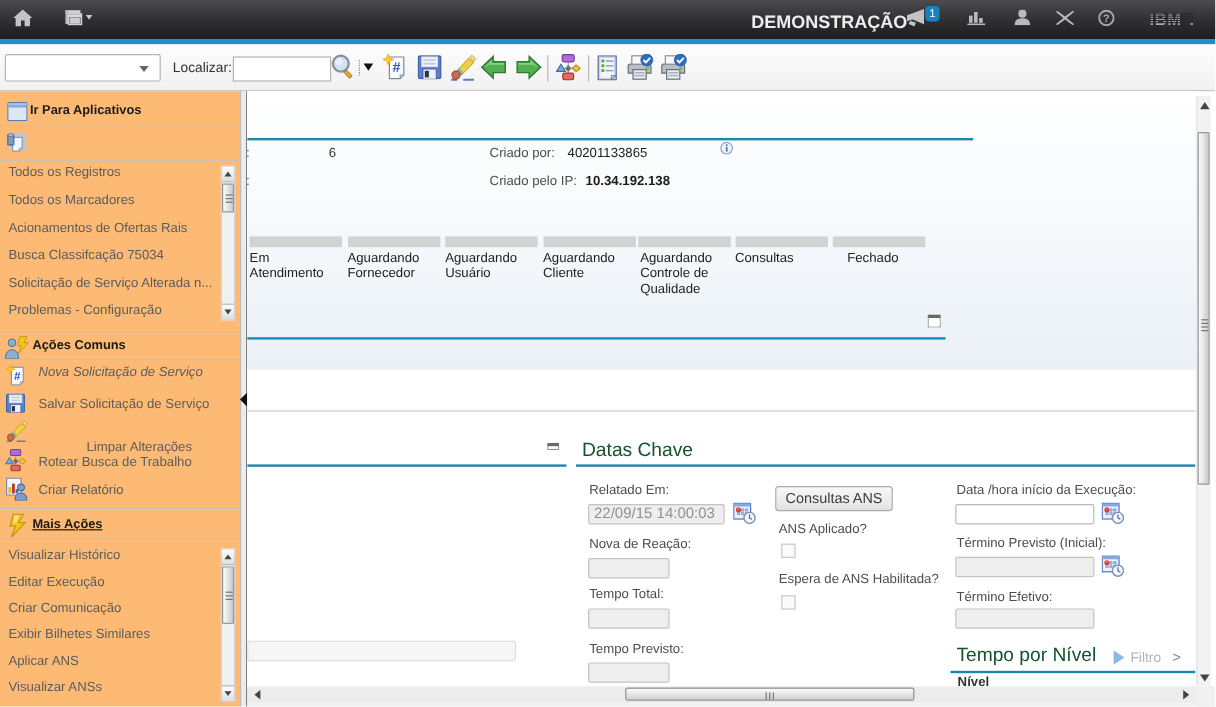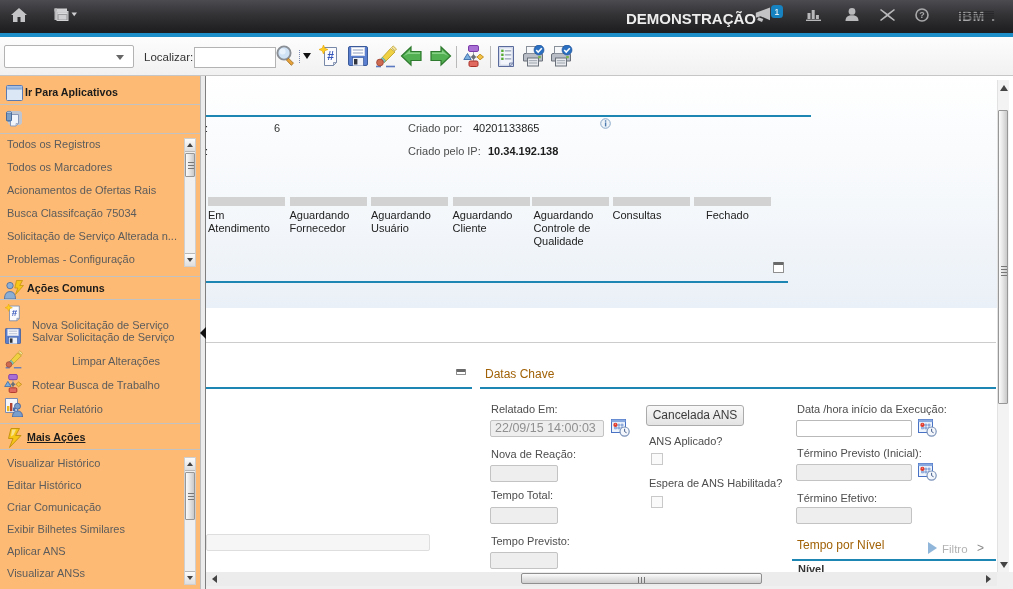--- a/index.html
+++ b/index.html
@@ -41,21 +41,21 @@
   .c{position:absolute;}
   #band{left:0;top:0;width:791px;height:232px;background:linear-gradient(#ffffff,#f5f8fb 55%,#eaf0f7);}
   .teal{position:absolute;height:2px;background:#1e86b2;}
   .lbl{position:absolute;color:#4d4d4d;font-size:11px;white-space:nowrap;}
   .val{position:absolute;color:#1c1c1c;font-size:11px;white-space:nowrap;}
   .sbar{position:absolute;top:121px;height:9px;width:77px;background:#d2d2d2;}
   .stext{position:absolute;top:133px;color:#222;font-size:11px;line-height:13px;width:80px;}
   .minico{position:absolute;width:11px;height:11px;background:#fff;border:1px solid #8f8f8f;border-top:3px solid #696969;border-radius:1px;box-sizing:border-box;}
   .inp{position:absolute;height:17px;border:1px solid #c3c3c3;border-radius:2px;box-sizing:border-box;background:#eee;}
   .inpw{background:#fff;border:1px solid #b9b9b9;}
-  .sect{position:absolute;font-size:12px;color:#a16207;white-space:nowrap;}
+  .sect{position:absolute;font-size:16px;color:#14532d;white-space:nowrap;}
   .cb{position:absolute;width:12px;height:12px;background:#fafafa;border:1px solid #c9c9c9;box-sizing:border-box;}
   #ansbtn{position:absolute;left:440px;top:329px;width:98px;height:21px;background:linear-gradient(#f8f8f8,#e3e3e3);border:1px solid #ababab;border-radius:3px;box-sizing:border-box;color:#3c3c3c;font-size:12px;text-align:center;line-height:19px;}
 </style>
 </head>
 <body>
 <div id="app">
 
   <div class="abs" id="nav"></div>
   <div class="abs" id="blueline"></div>
   <div class="abs" id="demo">DEMONSTRAÇÃO</div>
@@ -201,30 +201,30 @@
     <div class="sdiv" style="top:57px;"></div>
     <div class="srow" style="top:62px;">Todos os Registros</div>
     <div class="srow" style="top:85px;">Todos os Marcadores</div>
     <div class="srow" style="top:108px;">Acionamentos de Ofertas Rais</div>
     <div class="srow" style="top:131px;">Busca Classifcação 75034</div>
     <div class="srow" style="top:154px;">Solicitação de Serviço Alterada n...</div>
     <div class="srow" style="top:177px;">Problemas - Configuração</div>
     <div class="sdiv" style="top:200px;"></div>
     <div class="shdr" style="left:27px;top:206px;">Ações Comuns</div>
     <div class="sdiv" style="top:223px;"></div>
-    <div class="arow" style="top:243px;">Nova Solicitação de Serviço</div>
+    <div class="arow" style="top:228px;font-style:italic;">Nova Solicitação de Serviço</div>
     <div class="arow" style="top:255px;">Salvar Solicitação de Serviço</div>
-    <div class="arow" style="top:279px;padding-left:40px;">Limpar Alterações</div>
+    <div class="arow" style="top:291px;padding-left:40px;">Limpar Alterações</div>
     <div class="arow" style="top:303px;">Rotear Busca de Trabalho</div>
     <div class="arow" style="top:327px;">Criar Relatório</div>
     <div class="sdiv" style="top:347px;"></div>
     <div class="shdr" style="left:27px;top:355px;text-decoration:underline;">Mais Ações</div>
     <div class="sdiv" style="top:373px;"></div>
     <div class="srow" style="top:381px;">Visualizar Histórico</div>
-    <div class="srow" style="top:403px;">Editar Histórico</div>
+    <div class="srow" style="top:403px;">Editar Execução</div>
     <div class="srow" style="top:425px;">Criar Comunicação</div>
     <div class="srow" style="top:447px;">Exibir Bilhetes Similares</div>
     <div class="srow" style="top:469px;">Aplicar ANS</div>
     <div class="srow" style="top:491px;">Visualizar ANSs</div>
     <svg class="abs" style="left:6px;top:9px;" width="17" height="16" viewBox="0 0 17 16">
       <rect x="0.5" y="0.5" width="16" height="15" rx="1" fill="#dbe7f5" stroke="#5a7ab0"></rect>
       <rect x="1.2" y="1.2" width="14.6" height="3.4" fill="#88aad8"></rect>
       <path d="M1.2 1.2 h14.6 v1.4 h-14.6 z" fill="#aac4e8"></path>
     </svg>
     <svg class="abs" style="left:5px;top:34px;" width="18" height="18" viewBox="0 0 18 18">
@@ -364,21 +364,21 @@
       <circle cx="13.6" cy="13.6" r="4.6" fill="#f4f7fc" stroke="#7a92b8" stroke-width="1.2"></circle>
       <path d="M13.6 10.8 v2.8 l2 1.2" stroke="#4a618a" stroke-width="1" fill="none"></path>
     </svg>
     <div class="lbl" style="left:285px;top:372px;">Nova de Reação:</div>
     <div class="inp" style="left:284px;top:389px;width:68px;"></div>
     <div class="lbl" style="left:285px;top:413px;">Tempo Total:</div>
     <div class="inp" style="left:284px;top:431px;width:68px;"></div>
     <div class="lbl" style="left:285px;top:459px;">Tempo Previsto:</div>
     <div class="inp" style="left:284px;top:476px;width:68px;"></div>
 
-    <div id="ansbtn">Cancelada ANS</div>
+    <div id="ansbtn">Consultas ANS</div>
     <div class="lbl" style="left:443px;top:359px;">ANS Aplicado?</div>
     <div class="cb" style="left:445px;top:377px;"></div>
     <div class="lbl" style="left:443px;top:401px;">Espera de ANS Habilitada?</div>
     <div class="cb" style="left:445px;top:420px;"></div>
 
     <div class="lbl" style="left:591px;top:327px;">Data /hora início da Execução:</div>
     <div class="inp inpw" style="left:590px;top:344px;width:116px;"></div>
     <svg class="c" style="left:712px;top:342px;" width="19" height="19" viewBox="0 0 19 19">
       <rect x="0.5" y="1.5" width="14" height="13" fill="#eef4fc" stroke="#4a72c4"></rect>
       <rect x="0.5" y="1.5" width="14" height="2.6" fill="#88a8e0"></rect>

